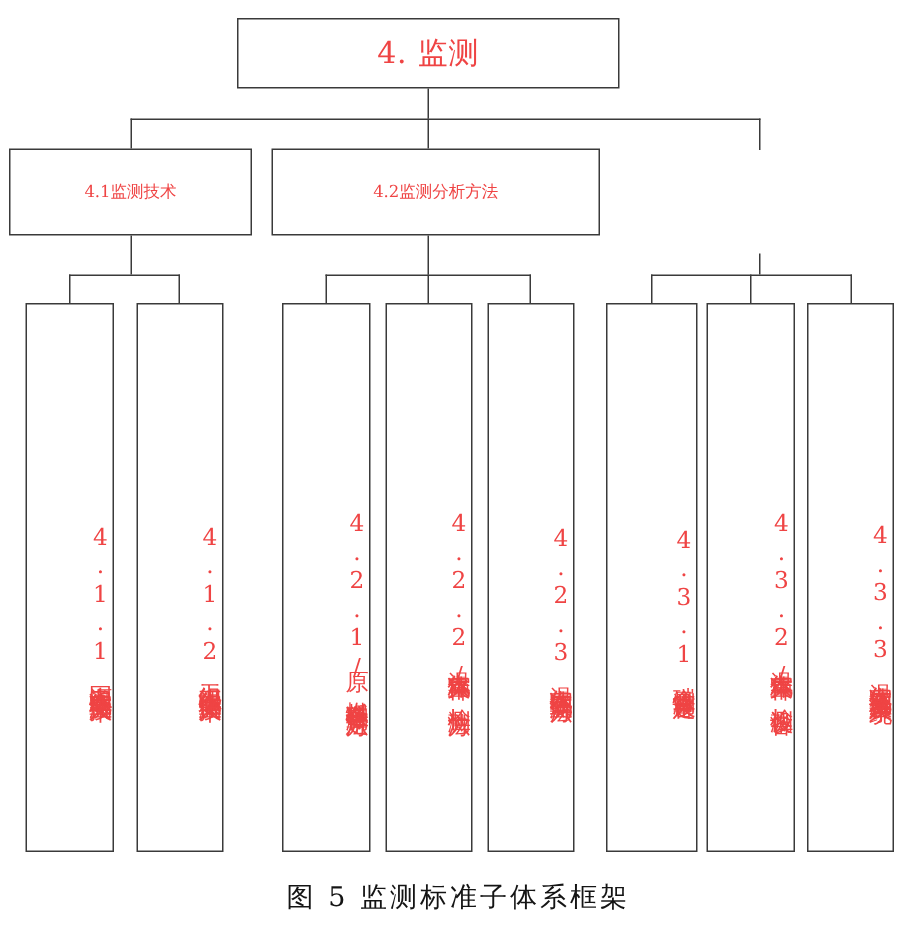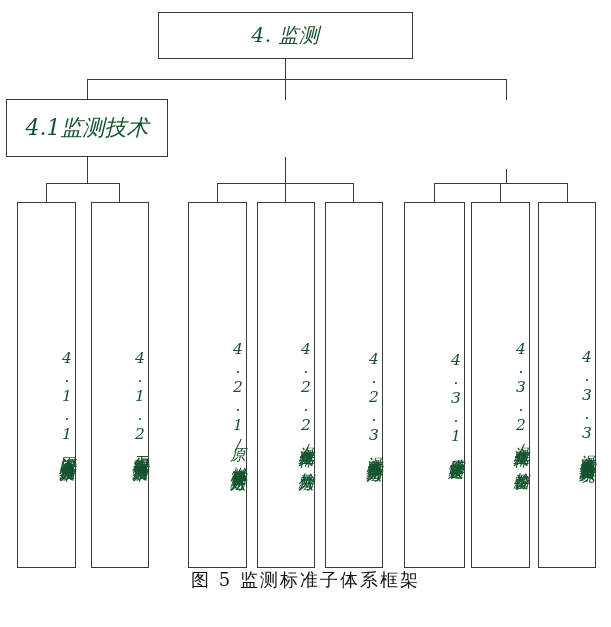--- a/index.html
+++ b/index.html
@@ -26,37 +26,36 @@
 
   .box {
     position: absolute;
     box-sizing: border-box;
     border: 1.4px solid #3a3a3a;
     background: #ffffff;
     display: flex;
     align-items: center;
     justify-content: center;
     text-align: left;
-    color: #14532d;
-    font-style: italic;
+    color: #ef4444;
   }
 
   
   .box.root {
     left: 158px;
     top: 12px;
     width: 255px;
     height: 47px;
     font-size: 20px;
     letter-spacing: 0.5px;
   }
 
   
   .box.lvl2 {
-    font-size: 22px;
+    font-size: 11px;
     line-height: 1.3;
     padding: 2px 4px;
   }
   .box.lvl2-a { left: 6px;   top: 99px; width: 162px; height: 58px; }
   .box.lvl2-b { left: 181px; top: 99px; width: 219px; height: 58px; }
   .box.lvl2-c { left: 408px; top: 99px; width: 200px; height: 70px; }
 
   
   .box.lvl3 {
     top: 202px;
@@ -84,21 +83,21 @@
     position: absolute;
     background: #3a3a3a;
   }
   .ln.v { width: 1.4px; }
   .ln.h { height: 1.4px; }
 
   
   .caption {
     position: absolute;
     left: 0;
-    top: 568px;
+    top: 586px;
     width: 611px;
     text-align: center;
     font-size: 18px;
     letter-spacing: 2px;
     color: #141414;
   }
 </style>
 </head>
 <body>
 
@@ -108,20 +107,21 @@
 
   <div class="ln v" style="left:285px; top:59px; height:20px;"></div>
 
   <div class="ln h" style="left:87px; top:78.6px; width:420px;"></div>
 
   <div class="ln v" style="left:87px; top:78.6px; height:21px;"></div>
   <div class="ln v" style="left:285px; top:78.6px; height:21px;"></div>
   <div class="ln v" style="left:506px; top:78.6px; height:21px;"></div>
 
   <div class="box lvl2 lvl2-a">4.1监测技术</div>
+  <div class="box lvl2 lvl2-b">4.2监测分析方法</div>
 
   <div class="ln v" style="left:87px; top:157px; height:26px;"></div>
   <div class="ln h" style="left:46px; top:182.6px; width:74px;"></div>
   <div class="ln v" style="left:46px; top:182.6px; height:20px;"></div>
   <div class="ln v" style="left:119px; top:182.6px; height:20px;"></div>
 
   <div class="ln v" style="left:285px; top:157px; height:26px;"></div>
   <div class="ln h" style="left:217px; top:182.6px; width:137px;"></div>
   <div class="ln v" style="left:217px; top:182.6px; height:20px;"></div>
   <div class="ln v" style="left:285px; top:182.6px; height:20px;"></div>

